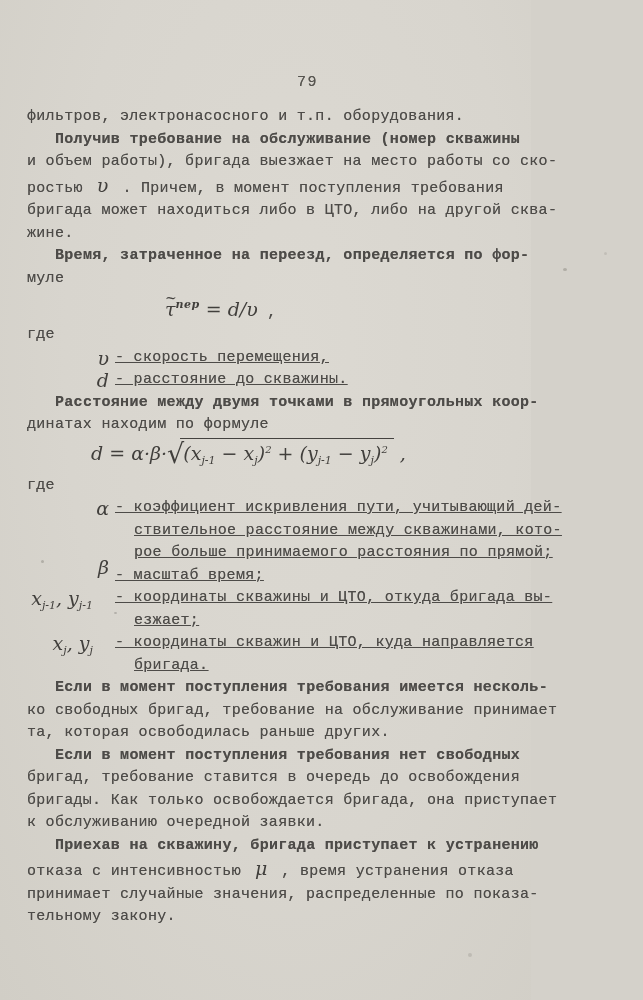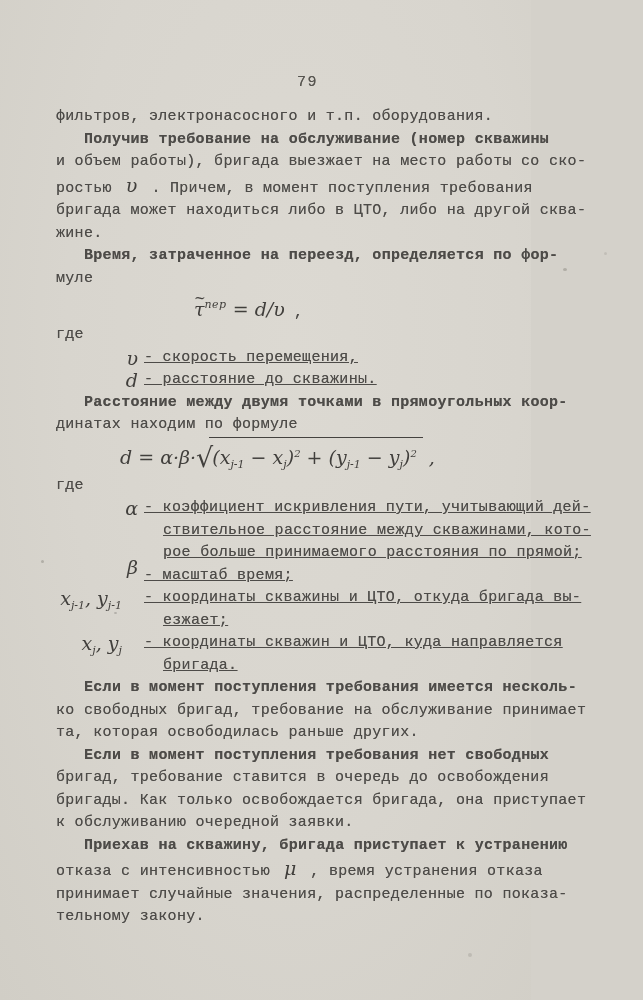--- a/index.html
+++ b/index.html
@@ -12,42 +12,42 @@
     position:relative;width:531px;height:1000px;
     background:radial-gradient(ellipse at 55% 35%, #dcd9d2 0%, #d8d5ce 55%, #d1cec6 100%);
     color:#4d4b48;
     font-size:15px;letter-spacing:0.3px;
     text-shadow:0 0 0.6px rgba(77,75,72,0.65);
   }
   .pageno{
     position:absolute;top:74px;left:297px;
     letter-spacing:1.5px;color:#56544f;
   }
-  .content{position:absolute;left:56px;top:106px;width:575px;}
+  .content{position:absolute;left:27px;top:106px;width:575px;}
   .line{line-height:22.5px;white-space:pre;}
   .indent{padding-left:28px;font-weight:bold;}
 
   
   .hand{
     font-family:"DejaVu Serif",serif;font-style:italic;
     font-size:19px;color:#413f3c;letter-spacing:0;
     text-shadow:none;
   }
   .inline-sym{margin:0 14px;}
 
   .f1{padding-left:138px;height:34px;line-height:30px;white-space:pre;}
   .f1wrap{position:relative;display:inline-block;}
   .f1tilde{position:absolute;top:-11px;left:0px;font-size:14px;font-style:normal;}
-  .f1sup{font-size:11px;vertical-align:8px;letter-spacing:0.5px;}
+  .f1sup{font-size:11px;vertical-align:8px;letter-spacing:0.5px;font-weight:bold;}
 
   .f2{padding-left:64px;height:36px;line-height:32px;white-space:pre;margin-bottom:2px;}
   .radsign{font-size:27px;line-height:20px;vertical-align:-2px;margin-right:-4px;position:relative;top:1px;}
   .radicand{
     display:inline-block;border-top:1.6px solid #44423f;
-    padding:0 6px 0 3px;line-height:32px;
+    padding:0 6px 0 3px;line-height:22px;
   }
   .radicand sub, .dsub{font-size:11px;vertical-align:-4px;font-style:italic;}
   .radicand sup{font-size:10px;vertical-align:7px;}
 
   
   .defrow{display:flex;align-items:flex-start;}
   .defsym{flex:0 0 88px;text-align:right;padding-right:6px;box-sizing:border-box;line-height:22.5px;white-space:pre;}
   .defsym.narrow{padding-right:22px;}
   .deftext{flex:1;text-decoration:underline;}
   .deftext .cont{padding-left:19px;}

